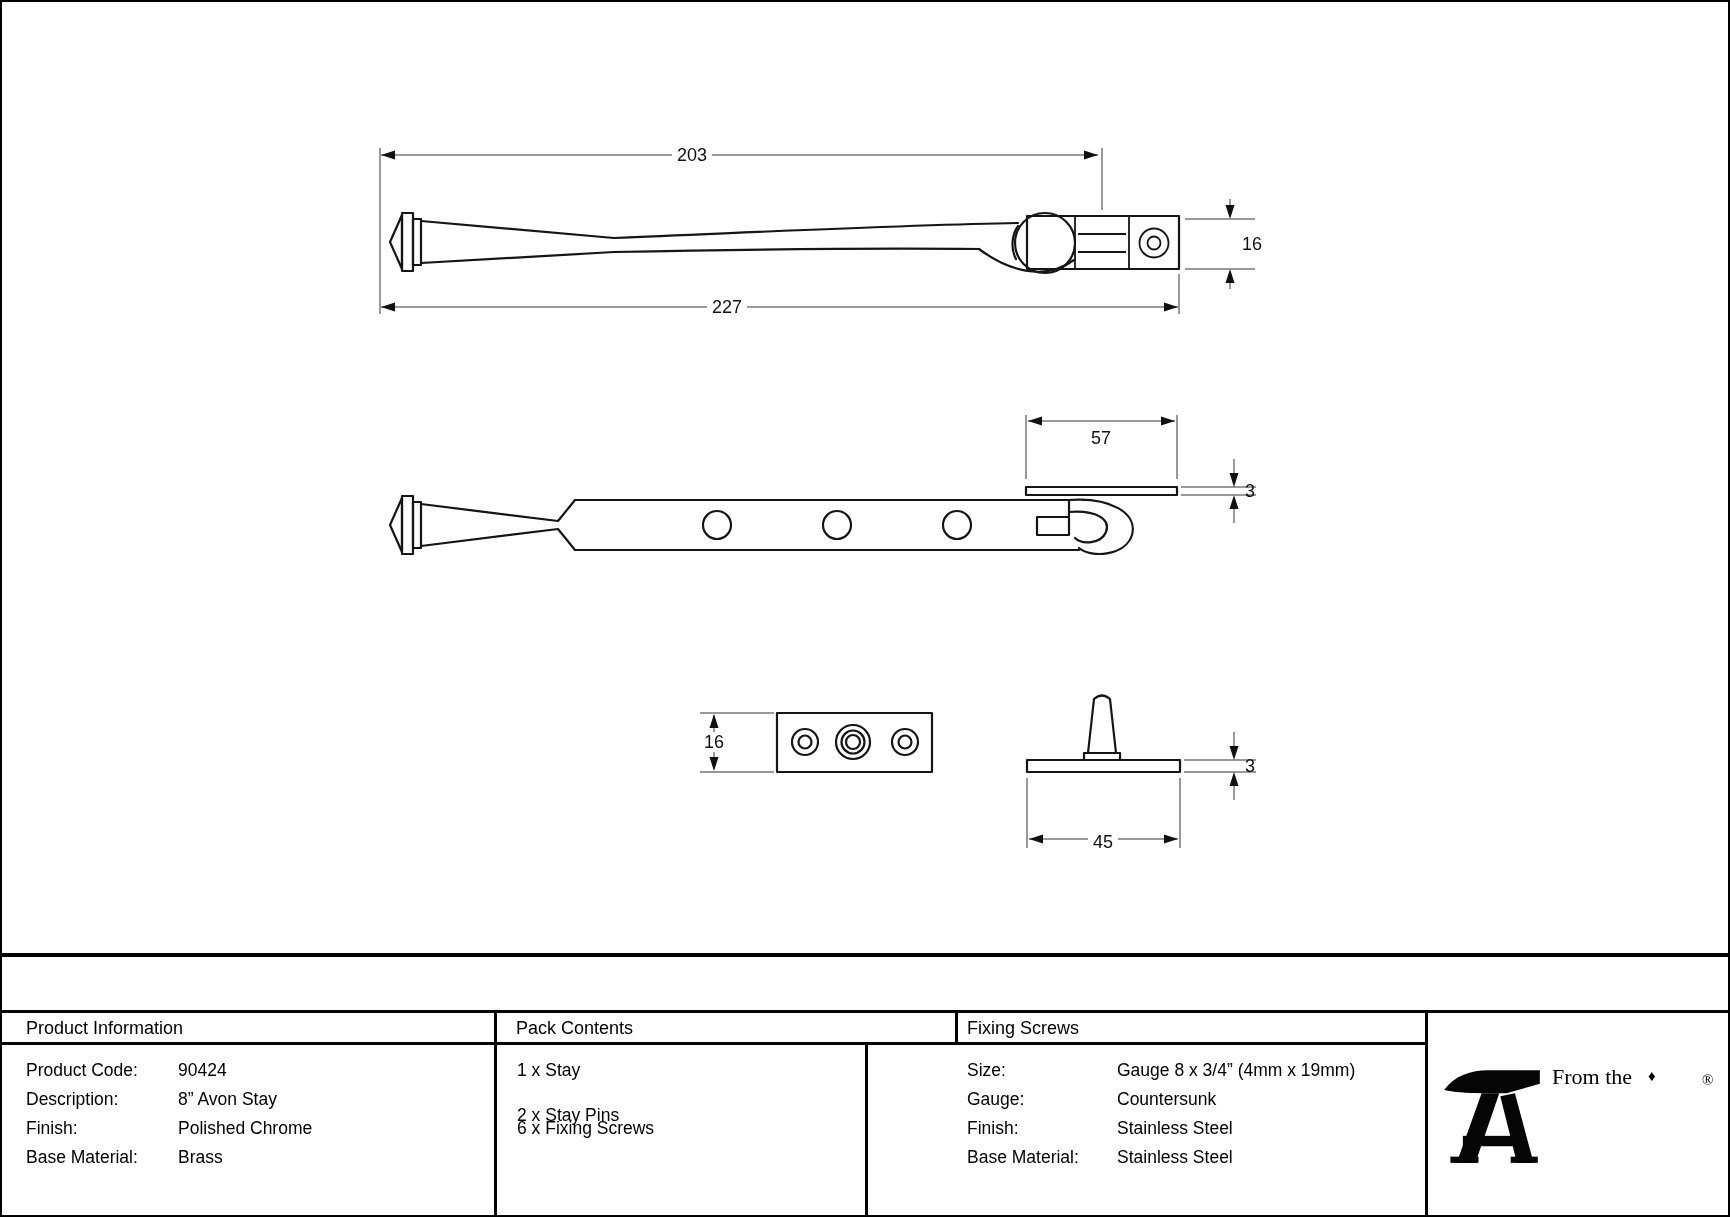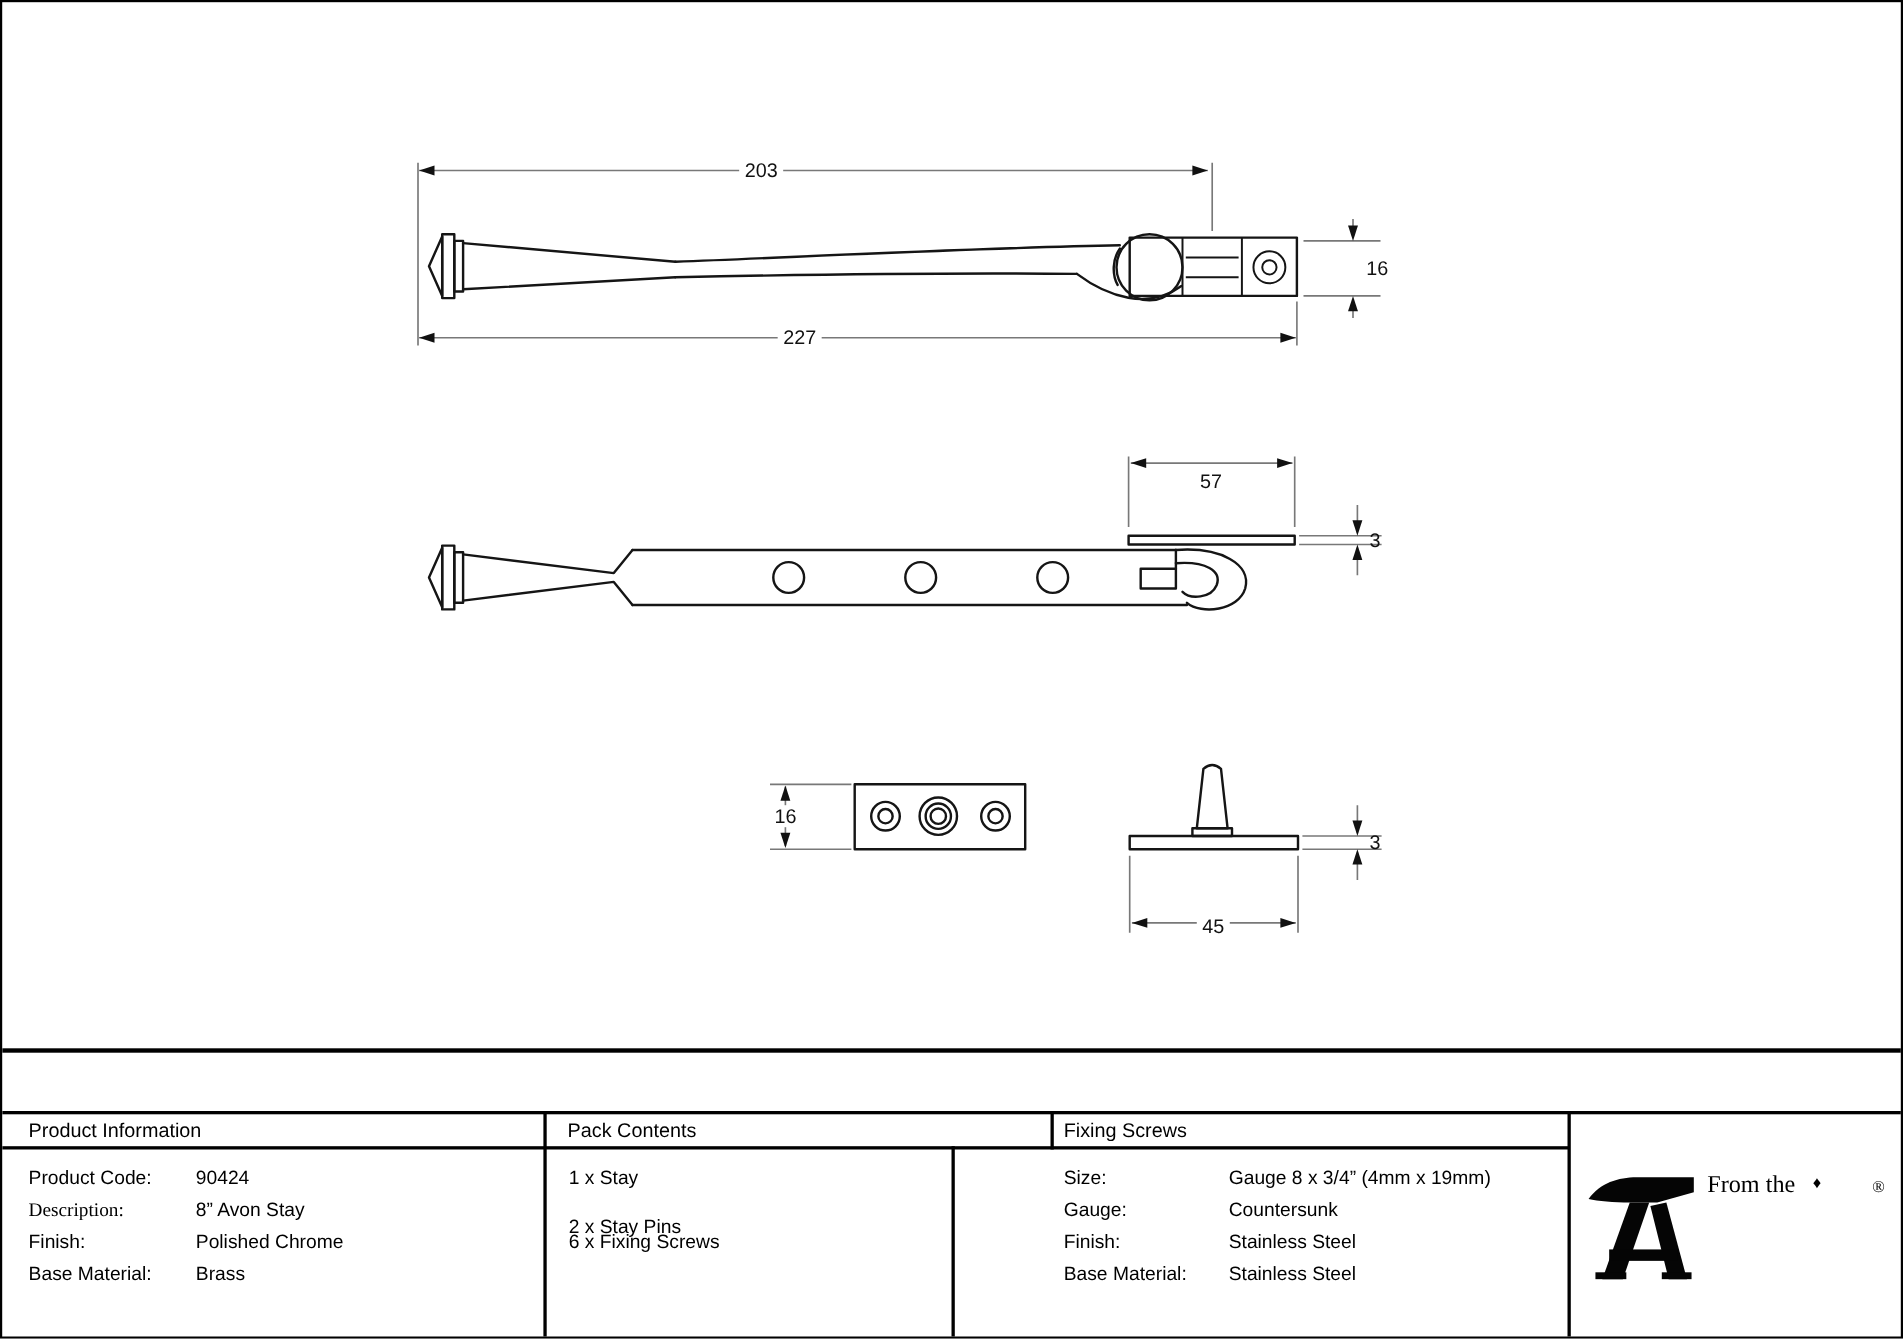--- a/index.html
+++ b/index.html
@@ -152,21 +152,21 @@
   <div class="vline" style="left:953px;top:1008px;width:2.5px;height:35px;"></div>
   <div class="vline" style="left:863px;top:1040px;width:2.5px;height:175px;"></div>
   <div class="vline" style="left:1423px;top:1008px;width:2.5px;height:207px;"></div>
 
   <span class="txt hdr" style="left:24px;top:1026px;">Product Information</span>
   <span class="txt hdr" style="left:514px;top:1026px;">Pack Contents</span>
   <span class="txt hdr" style="left:965px;top:1026px;">Fixing Screws</span>
 
   <span class="txt" style="left:24px;top:1069px;">Product Code:</span>
   <span class="txt" style="left:176px;top:1069px;">90424</span>
-  <span class="txt" style="left:24px;top:1098px;font-family:Liberation Serif, serif;">Description:</span>
+  <span class="txt" style="left:24px;top:1098px;">Description:</span>
   <span class="txt" style="left:176px;top:1098px;">8” Avon Stay</span>
   <span class="txt" style="left:24px;top:1127px;">Finish:</span>
   <span class="txt" style="left:176px;top:1127px;">Polished Chrome</span>
   <span class="txt" style="left:24px;top:1156px;">Base Material:</span>
   <span class="txt" style="left:176px;top:1156px;">Brass</span>
 
   <span class="txt" style="left:515px;top:1069px;">1 x Stay</span>
   <span class="txt" style="left:515px;top:1098px;margin-top:16px;">2 x Stay Pins</span>
   <span class="txt" style="left:515px;top:1127px;">6 x Fixing Screws</span>
 

